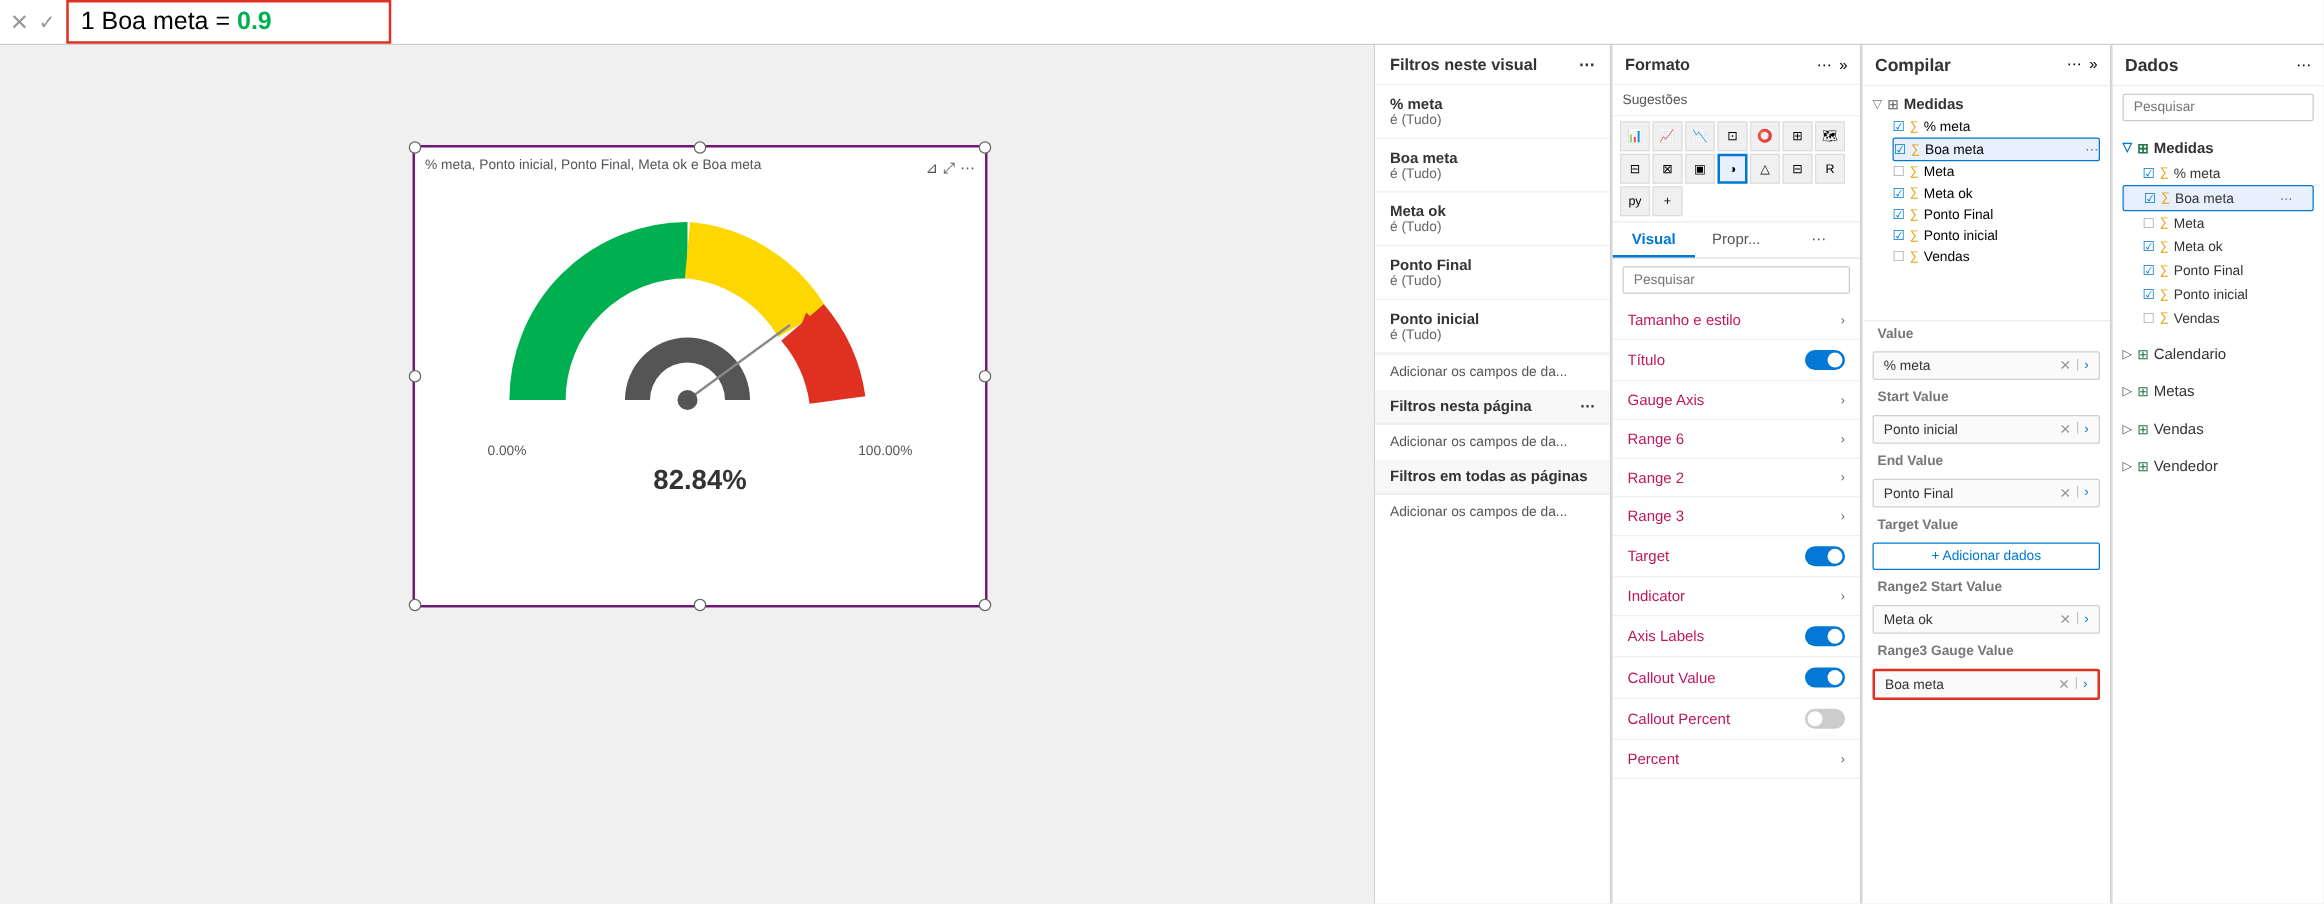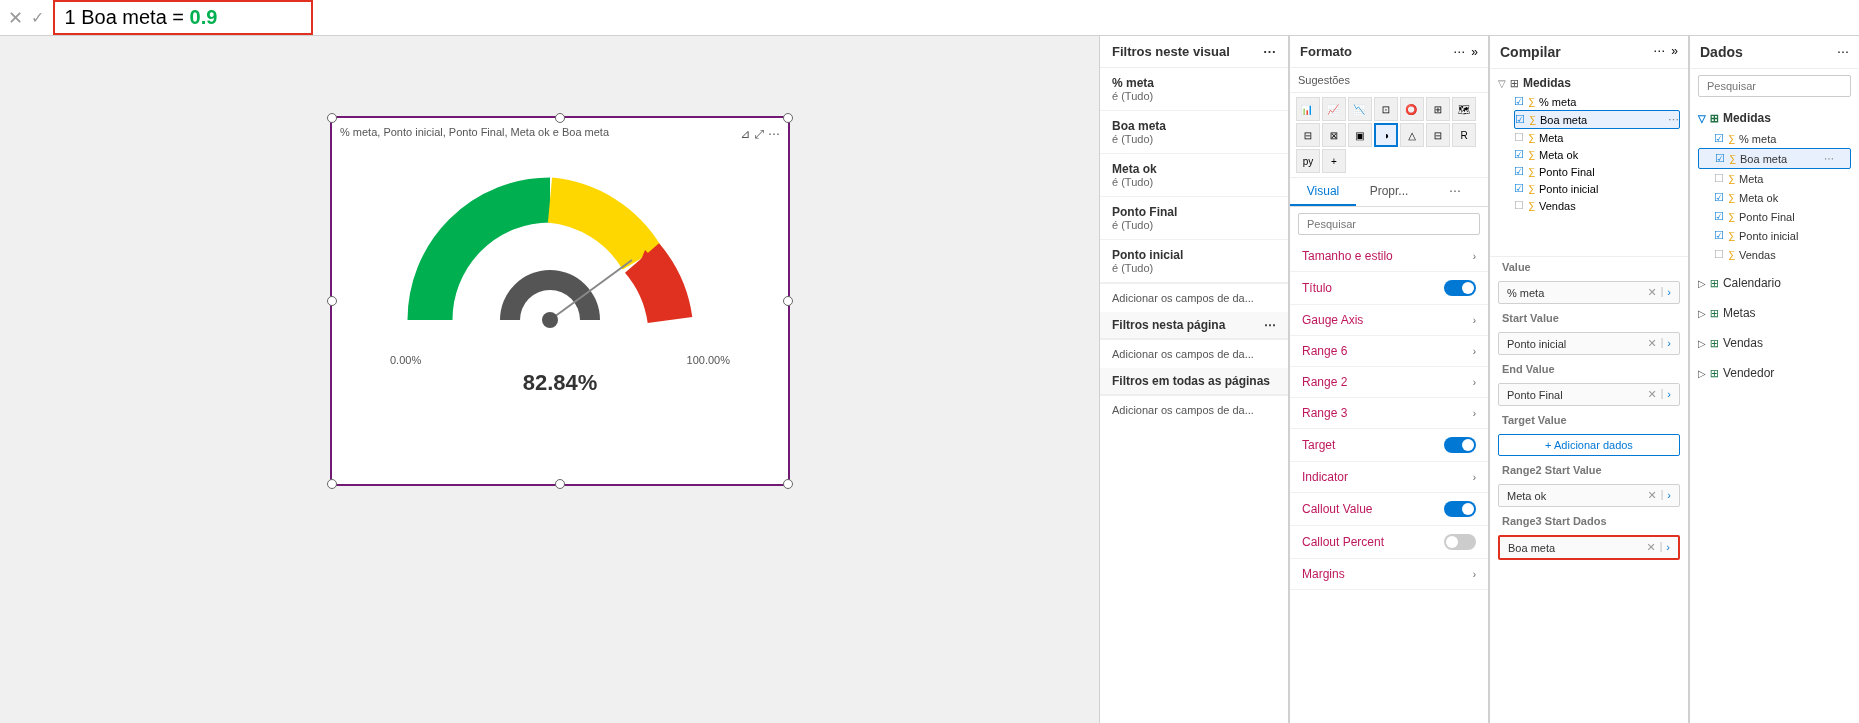--- a/index.html
+++ b/index.html
@@ -43,21 +43,21 @@
     .filter-item-value { font-size: 11px; color: #666; }
     .filter-add-btn { padding: 8px 12px; color: #555; font-size: 11px; border-top: 1px solid #eee; cursor: pointer; }
     .filter-section-header { padding: 6px 12px; font-size: 12px; font-weight: 600; color: #333; display: flex; justify-content: space-between; background: #f8f8f8; border-bottom: 1px solid #eee; }
 
     
     .format-panel { width: 200px; background: #fff; border-left: 1px solid #d0d0d0; border-right: 1px solid #d0d0d0; display: flex; flex-direction: column; font-size: 12px; overflow-y: auto; }
     .format-panel-header { padding: 8px 10px; display: flex; align-items: center; justify-content: space-between; border-bottom: 1px solid #eee; }
     .format-panel-title { font-size: 13px; font-weight: 600; color: #333; }
     .format-tabs { display: flex; border-bottom: 1px solid #ddd; }
     .format-tab { flex: 1; padding: 6px; text-align: center; font-size: 12px; cursor: pointer; color: #555; }
-    .format-tab.active { border-bottom: 2px solid #0078d4; color: #0078d4; font-weight: 400; }
+    .format-tab.active { border-bottom: 2px solid #0078d4; color: #0078d4; font-weight: 700; }
     .search-box { margin: 6px 8px; padding: 4px 8px; border: 1px solid #ccc; border-radius: 2px; font-size: 11px; width: calc(100% - 16px); }
     .format-section { padding: 8px 12px; border-bottom: 1px solid #f0f0f0; cursor: pointer; display: flex; align-items: center; justify-content: space-between; }
     .format-section-label { font-size: 12px; color: #be185d; }
     .toggle-on { display: inline-block; width: 32px; height: 16px; background: #0078d4; border-radius: 8px; position: relative; }
     .toggle-on::after { content: ''; position: absolute; right: 2px; top: 2px; width: 12px; height: 12px; background: #fff; border-radius: 50%; }
     .toggle-off { display: inline-block; width: 32px; height: 16px; background: #ccc; border-radius: 8px; position: relative; }
     .toggle-off::after { content: ''; position: absolute; left: 2px; top: 2px; width: 12px; height: 12px; background: #fff; border-radius: 50%; }
     .chevron-right { font-size: 10px; color: #666; }
     .suggestions-bar { padding: 6px 8px; font-size: 11px; color: #555; border-bottom: 1px solid #eee; }
     .vis-icons-grid { display: flex; flex-wrap: wrap; gap: 2px; padding: 4px 6px; border-bottom: 1px solid #eee; }
@@ -262,29 +262,33 @@
     </div>
     <div class="format-section">
       <span class="format-section-label">Target</span>
       <span class="toggle-on"></span>
     </div>
     <div class="format-section">
       <span class="format-section-label">Indicator</span>
       <span class="chevron-right">›</span>
     </div>
     <div class="format-section">
+      <span class="format-section-label">Axis Labels</span>
+      <span class="toggle-on"></span>
+    </div>
+    <div class="format-section">
       <span class="format-section-label">Callout Value</span>
       <span class="toggle-on"></span>
     </div>
     <div class="format-section">
       <span class="format-section-label">Callout Percent</span>
       <span class="toggle-off"></span>
     </div>
     <div class="format-section">
-      <span class="format-section-label">Margins</span>
+      <span class="format-section-label">Percent</span>
       <span class="chevron-right">›</span>
     </div>
   </div>
 
   <div class="compile-panel">
     <div class="compile-header">
       <span style="font-size:14px;font-weight:600;color:#333;">Compilar</span>
       <div style="display:flex;gap:6px;">
         <span>⋯</span>
         <span>»</span>
@@ -374,21 +378,21 @@
       <div class="section-label">Range2 Start Value</div>
       <div class="value-box">
         <span class="value-box-text">Meta ok</span>
         <div class="value-box-actions">
           <span class="value-box-x">✕</span>
           <span style="color:#bbb;font-size:10px;">|</span>
           <span class="value-box-arrow">›</span>
         </div>
       </div>
 
-      <div class="section-label">Range3 Start Dados</div>
+      <div class="section-label">Range3 Gauge Value</div>
       <div class="value-box highlighted">
         <span class="value-box-text">Boa meta</span>
         <div class="value-box-actions">
           <span class="value-box-x">✕</span>
           <span style="color:#bbb;font-size:10px;">|</span>
           <span class="value-box-arrow">›</span>
         </div>
       </div>
     </div>
   </div>

